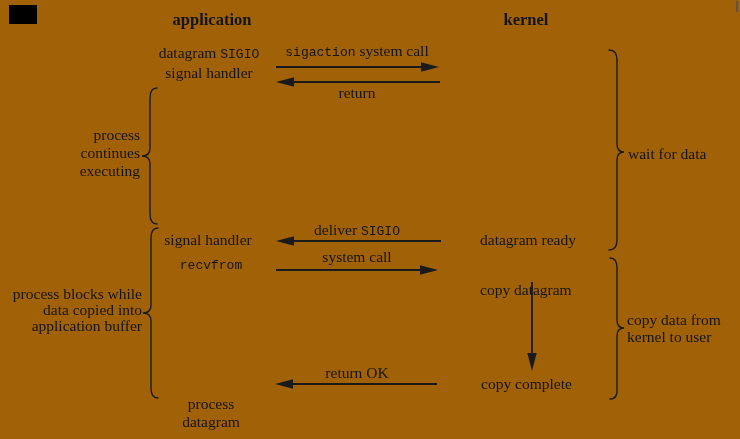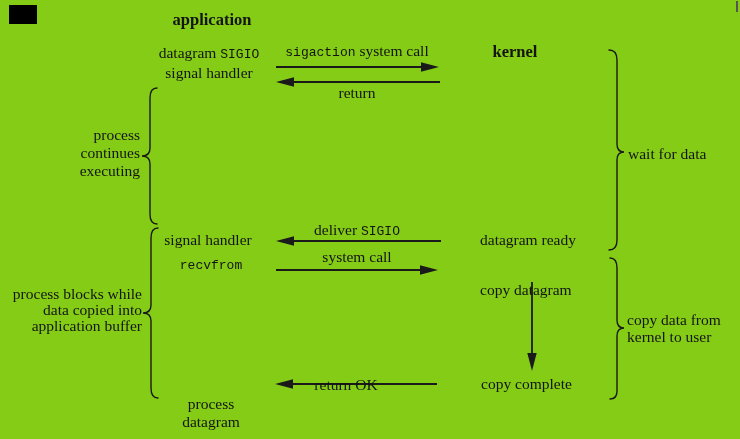--- a/index.html
+++ b/index.html
@@ -1,17 +1,17 @@
 <!DOCTYPE html>
 <html><head>
 <meta charset="utf-8">
 <style>
   html,body{margin:0;padding:0;background:#ffffff;}
   #canvas{
-    position:relative;width:740px;height:439px;background:#84cc16;
+    position:relative;width:740px;height:439px;background:#a16207;
     font-family:"Liberation Serif","DejaVu Serif",serif;color:#141414;
     overflow:hidden;
   }
   .t{position:absolute;font-size:15.5px;line-height:16px;white-space:nowrap;}
   .center{text-align:center;}
   .right{text-align:right;}
   .left{text-align:left;}
   .hdr{font-weight:bold;font-size:16.5px;}
   .mono{font-family:"Liberation Mono","DejaVu Sans Mono",monospace;font-size:13px;}
   .lh18{line-height:18px;}
@@ -22,21 +22,21 @@
 </style>
 </head>
 <body>
 
 <div id="canvas">
 
   <div class="blackmark"></div>
   <div class="edgetick"></div>
 
   <div class="t hdr center" style="left:132px;top:12px;width:160px;">application</div>
-  <div class="t hdr center" style="left:435px;top:12px;width:160px;margin-top:32px;">kernel</div>
+  <div class="t hdr center" style="left:446px;top:12px;width:160px;">kernel</div>
 
   <svg width="740" height="439" viewBox="0 0 740 439">
     <g stroke="#1a1a1a" stroke-width="1.8" fill="#1a1a1a">
 
       <g>
         <line x1="276" y1="67" x2="423" y2="67"></line>
         <polygon points="439,67 421,62.2 421,71.8" stroke="none"></polygon>
       </g>
 
       <g>
@@ -103,21 +103,21 @@
   </div>
 
   <div class="t center" style="left:267px;top:43px;width:180px;"><span class="mono">sigaction</span><span> system call</span></div>
 
   <div class="t center" style="left:267px;top:85px;width:180px;">return</div>
 
   <div class="t center" style="left:267px;top:222px;width:180px;"><span>deliver </span><span class="mono">SIGIO</span></div>
 
   <div class="t center" style="left:267px;top:249px;width:180px;">system call</div>
 
-  <div class="t center" style="left:256px;top:365px;width:180px;margin-top:12px;">return OK</div>
+  <div class="t center" style="left:267px;top:365px;width:180px;">return OK</div>
 
   <div class="t left" style="left:480px;top:232px;">datagram ready</div>
   <div class="t left" style="left:480px;top:262px;margin-top:20px;">copy datagram</div>
   <div class="t left" style="left:481px;top:376px;">copy complete</div>
 
   <div class="t left" style="left:628px;top:146px;">wait for data</div>
 
   <div class="t left lh17" style="left:627px;top:311px;">
     <div>copy data from</div>
     <div>kernel to user</div>

